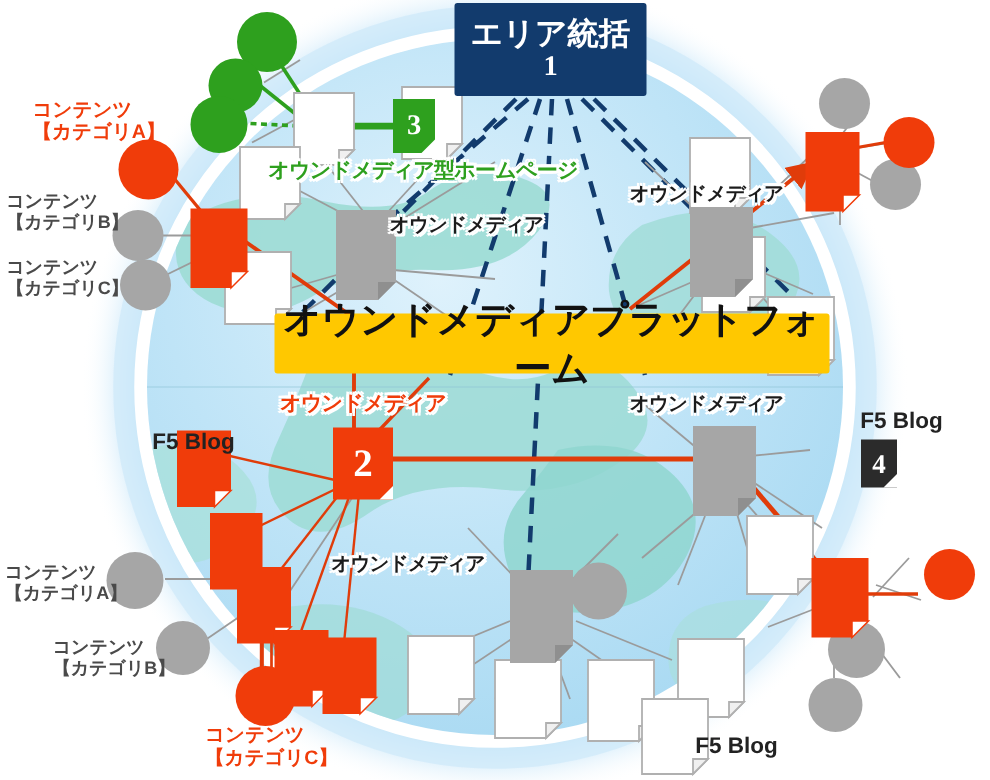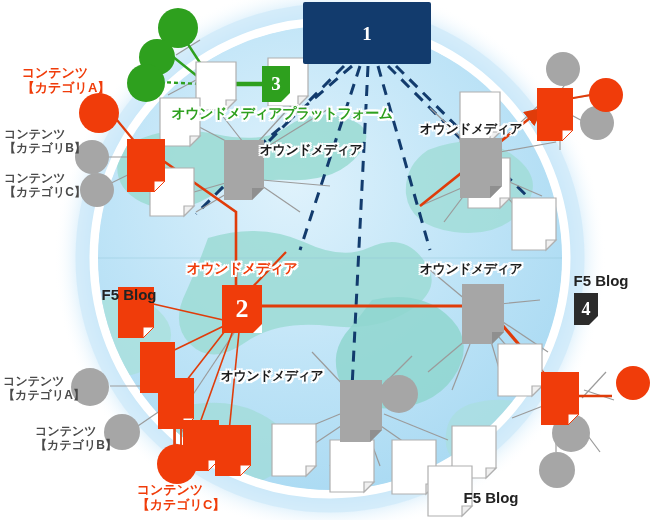--- a/index.html
+++ b/index.html
@@ -415,40 +415,44 @@
           <path d="M251 465 h-11 v11 z" fill="#ffffff" stroke="#F03C0A" stroke-width="1"></path>
         </g>
       <g>
           <path d="M541 372 h38 v42 l-11 11 h-27 z"></path>
           <path d="M579 414 h-11 v11 z" fill="#ffffff" stroke="#F03C0A" stroke-width="1"></path>
         </g>
     </g>
   </svg>
 
   <div class="banner-top" style="left:303px;top:2px;width:128px;height:62px;">
+    <div class="t1">エリア統括</div>
     <div class="t2">1</div>
   </div>
 
+  <div class="banner-mid" style="left:183px;top:209px;width:370px;height:40px;">
+    <span>オウンドメディアプラットフォーム</span>
+  </div>
 
   <div class="numbox" style="left:262px;top:66px;width:28px;height:36px;background:#2EA01E;font-size:19px;">
     <span>3</span>
     <span class="fold"></span>
   </div>
 
   <div class="numbox" style="left:222px;top:285px;width:40px;height:48px;background:#F03C0A;font-size:26px;">
     <span>2</span>
     <span class="fold"></span>
   </div>
 
   <div class="numbox" style="left:574px;top:293px;width:24px;height:32px;background:#2B2B2B;font-size:18px;">
     <span>4</span>
     <span class="fold"></span>
   </div>
 
-  <div class="mapnode-lbl green" style="left:282px;top:105px;font-size:14px;">オウンドメディアプラットフォーム</div>
+  <div class="mapnode-lbl green" style="left:282px;top:105px;font-size:14px;">オウンドメディア型ホームページ</div>
 
   <div class="mapnode-lbl" style="left:311px;top:141px;">オウンドメディア</div>
 
   <div class="mapnode-lbl" style="left:471px;top:120px;">オウンドメディア</div>
 
   <div class="mapnode-lbl orange" style="left:242px;top:260px;font-size:14px;">オウンドメディア</div>
 
   <div class="mapnode-lbl" style="left:471px;top:260px;">オウンドメディア</div>
 
   <div class="mapnode-lbl" style="left:272px;top:367px;">オウンドメディア</div>

